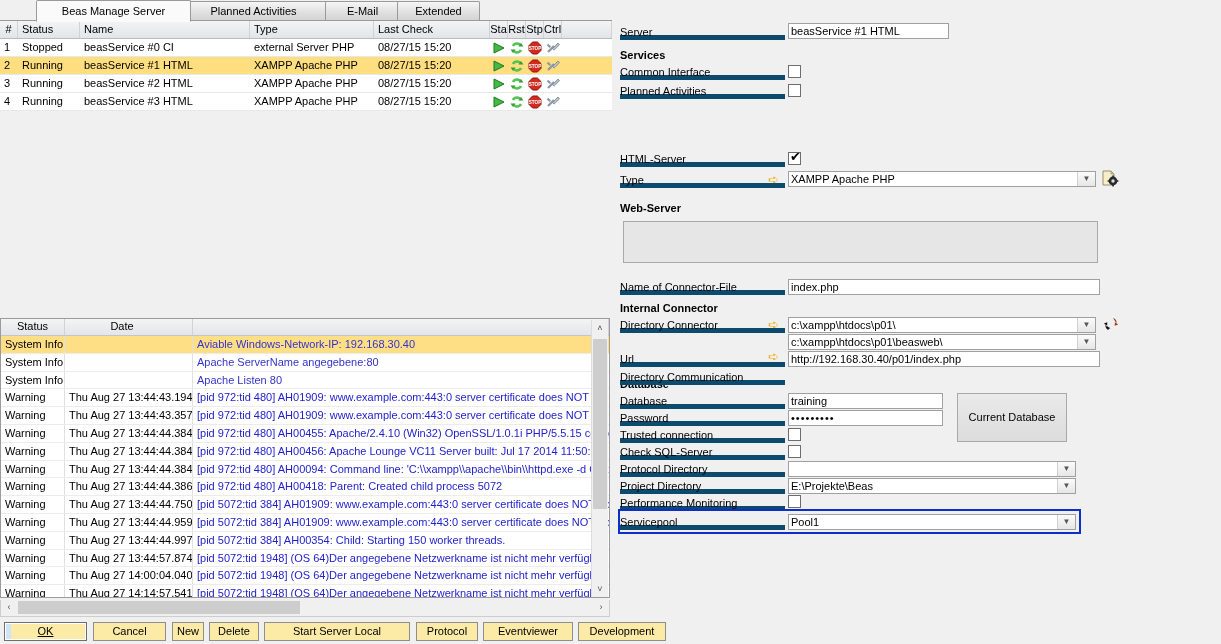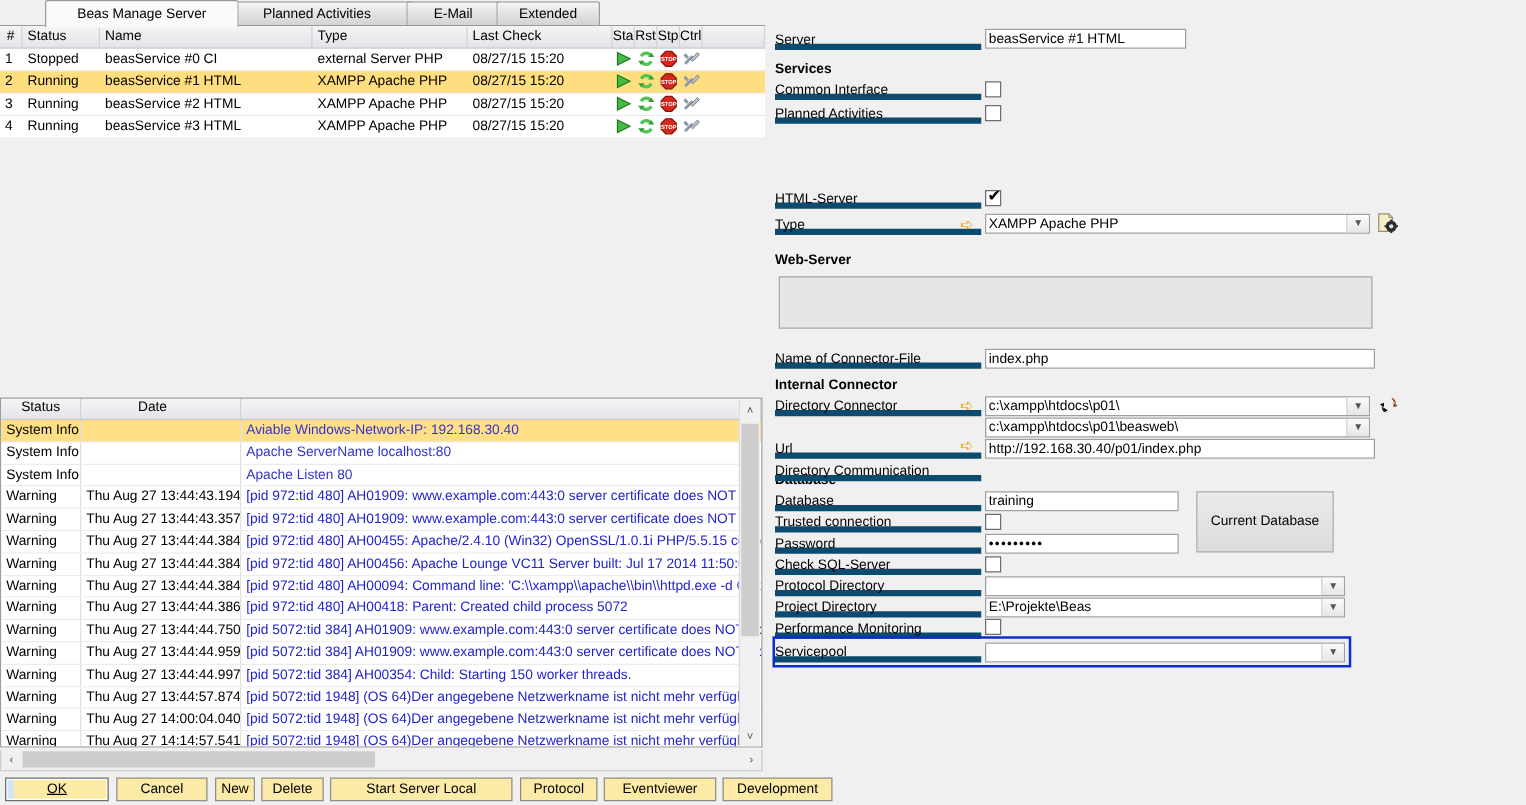--- a/index.html
+++ b/index.html
@@ -447,21 +447,21 @@
     </div>
 
     <div class="log-row hl">
       <div class="lc lc-status">System Info</div>
       <div class="lc lc-date"></div>
       <div class="lc lc-msg info">Aviable Windows-Network-IP: 192.168.30.40</div>
     </div>
     <div class="log-row">
       <div class="lc lc-status">System Info</div>
       <div class="lc lc-date"></div>
-      <div class="lc lc-msg info">Apache ServerName localhost:80</div>
+      <div class="lc lc-msg info">Apache ServerName angegebene:80</div>
     </div>
     <div class="log-row">
       <div class="lc lc-status">System Info</div>
       <div class="lc lc-date"></div>
       <div class="lc lc-msg info">Apache Listen 80</div>
     </div>
     <div class="log-row">
       <div class="lc lc-status">Warning</div>
       <div class="lc lc-date">Thu Aug 27 13:44:43.194713 201</div>
       <div class="lc lc-msg">[pid 972:tid 480] AH01909: www.example.com:443:0 server certificate does NOT include an ID</div>
@@ -625,27 +625,27 @@
     <div class="sect">Database</div>
 
     <div class="frow">
       <div class="flabel" style="width:165px;">Database</div>
       <div class="inp" style="left:168px;top:0px;width:155px;">training</div>
       <div class="bigbtn" style="left:337px;top:0px;width:110px;height:49px;line-height:47px;">Current Database</div>
     </div>
 
 
     <div class="frow">
+      <div class="flabel" style="width:165px;">Password</div>
+      <div class="inp" style="left:168px;top:0px;width:155px;letter-spacing:1px;">•••••••••</div>
+    </div>
+
+    <div class="frow">
       <div class="flabel" style="width:165px;">Trusted connection</div>
       <div class="cbox" style="left:168px;top:1px;"></div>
-    </div>
-
-    <div class="frow">
-      <div class="flabel" style="width:165px;">Password</div>
-      <div class="inp" style="left:168px;top:0px;width:155px;letter-spacing:1px;">•••••••••</div>
     </div>
 
     <div class="frow">
       <div class="flabel" style="width:165px;">Check SQL-Server</div>
       <div class="cbox" style="left:168px;top:1px;"></div>
     </div>
 
     <div class="frow">
       <div class="flabel" style="width:165px;">Protocol Directory</div>
       <div class="combo" style="left:168px;top:0px;width:288px;">
@@ -662,20 +662,21 @@
     </div>
 
     <div class="frow">
       <div class="flabel" style="width:165px;">Performance Monitoring</div>
       <div class="cbox" style="left:168px;top:0px;"></div>
     </div>
 
     <div class="frow" style="height:20px;">
       <div class="flabel" style="width:165px;top:2px;">Servicepool</div>
       <div class="combo" style="left:168px;top:2px;width:288px;">
+        <div class="cval">Pool1</div>
         <div class="carrow">▼</div>
       </div>
       <div class="focusbox" style="left:-2px;top:-3px;width:463px;height:25px;"></div>
     </div>
 
   </div>
 
   <div class="btnbar">
     <div class="btn default" style="left:4px;width:83px;"><u>OK</u></div>
     <div class="btn" style="left:93px;width:73px;">Cancel</div>

